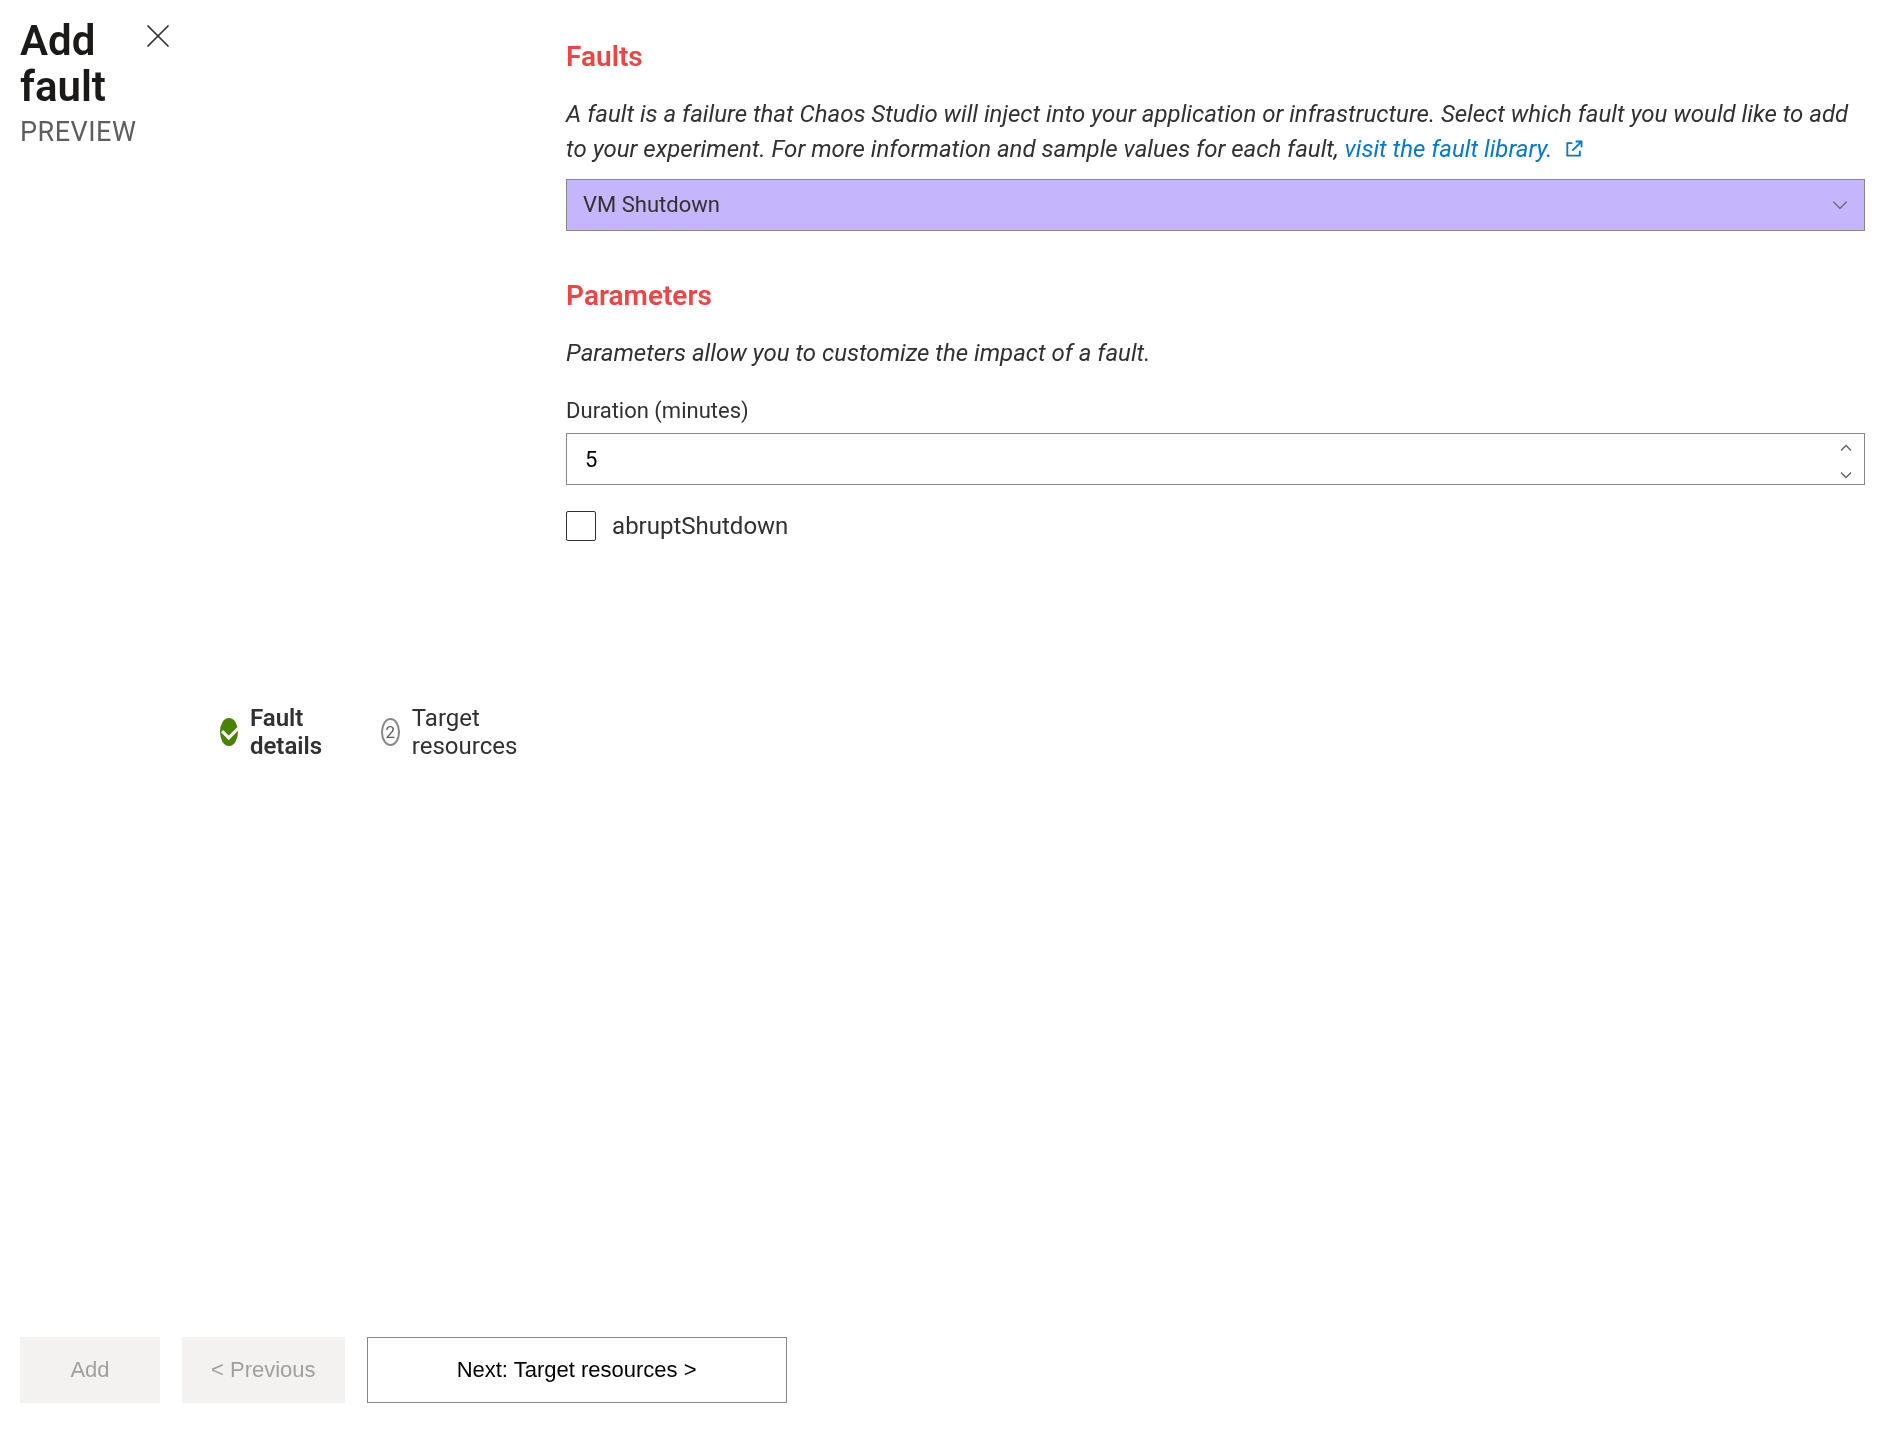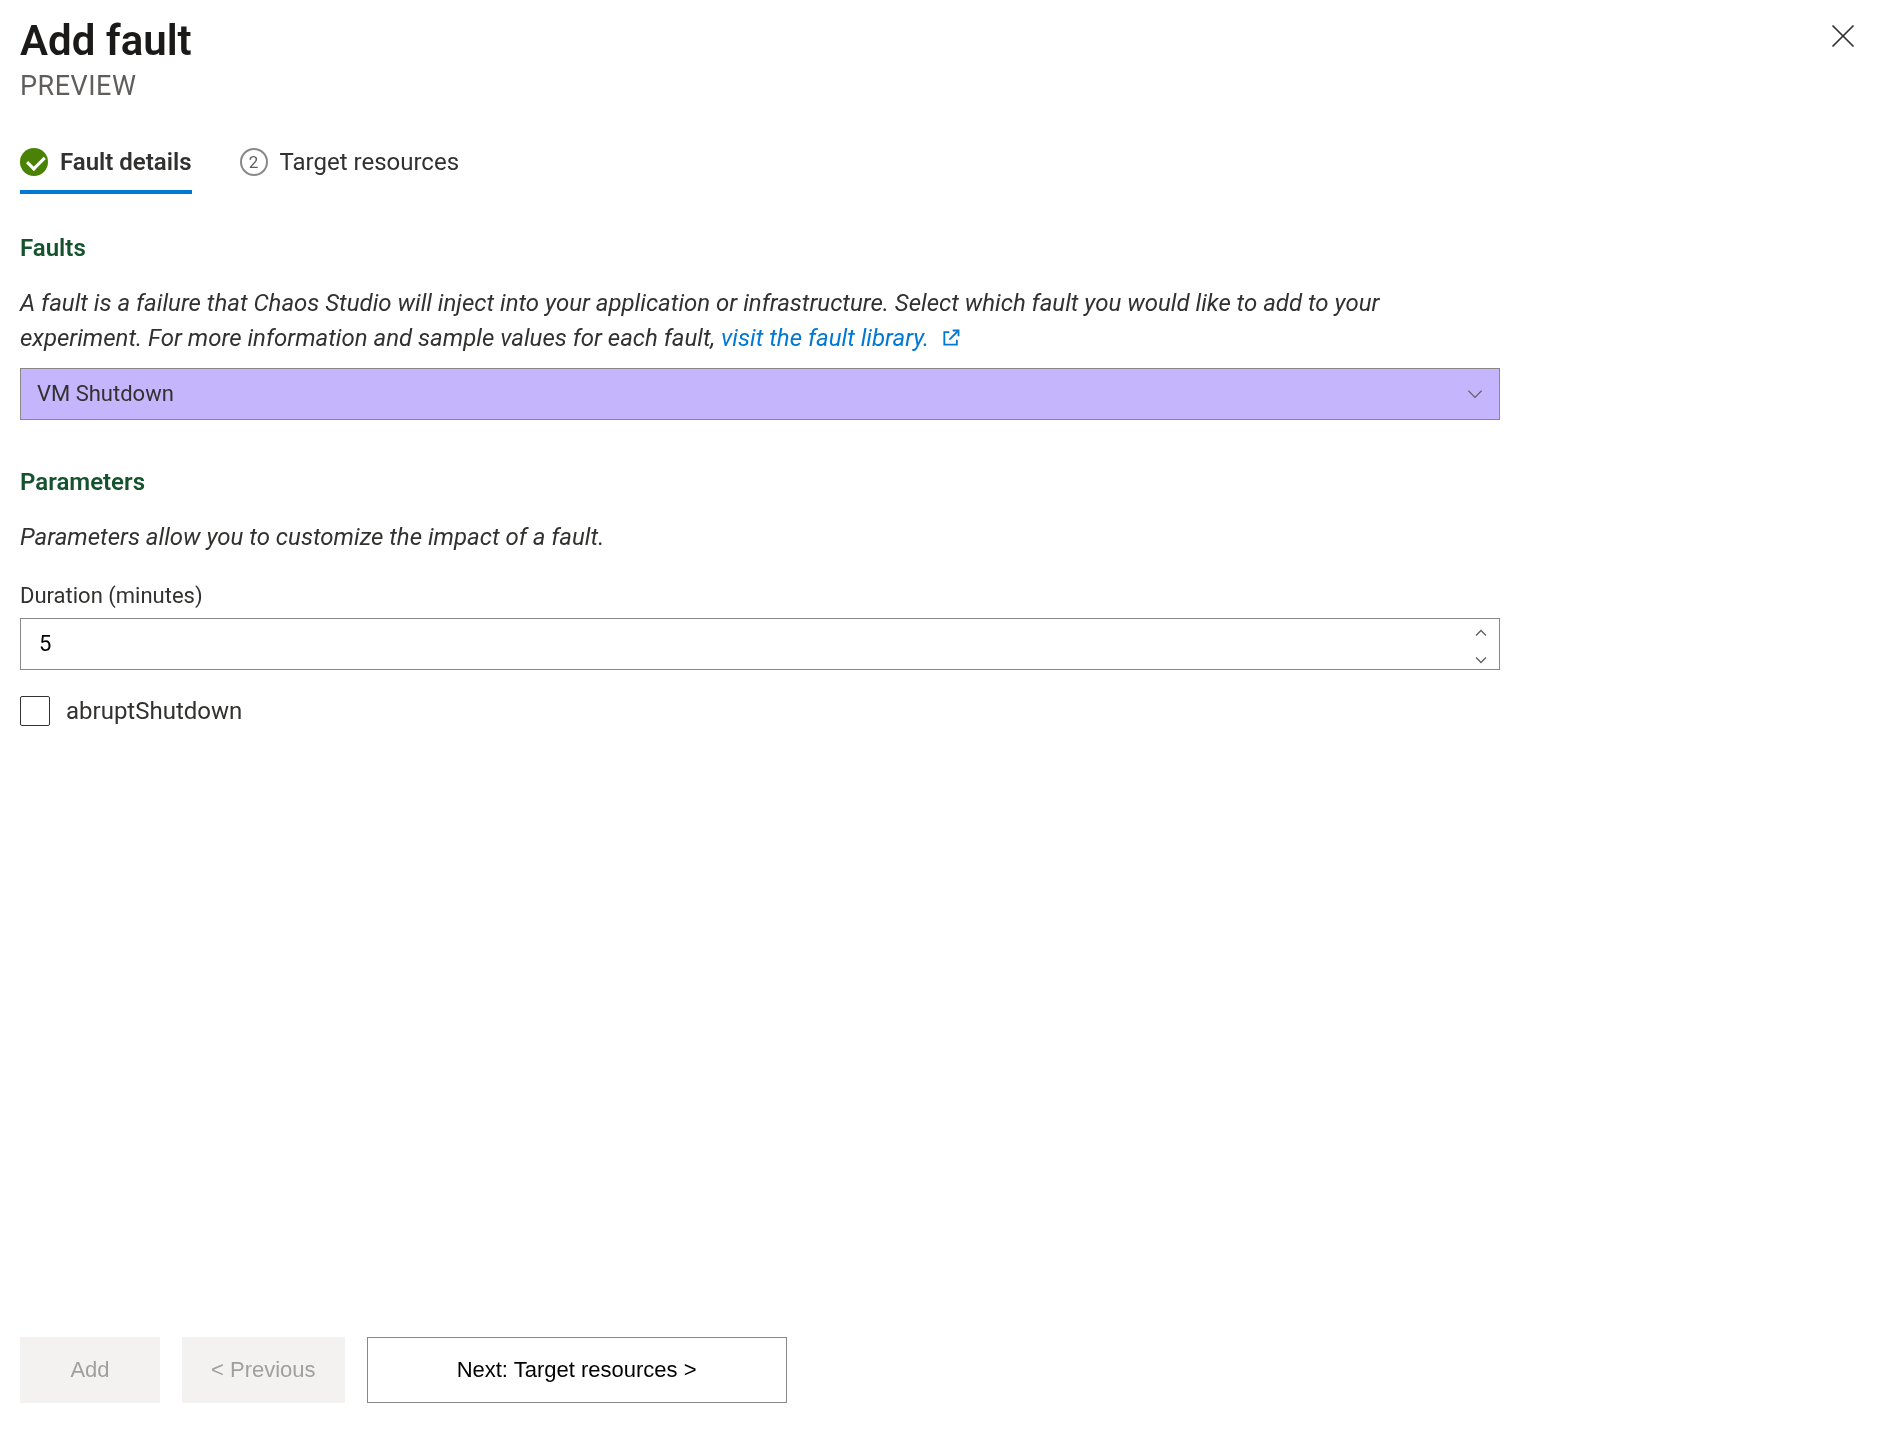--- a/index.html
+++ b/index.html
@@ -6,21 +6,21 @@
   html, body {
     margin: 0; padding: 0;
     font-family: "Segoe UI", -apple-system, BlinkMacSystemFont, Roboto, sans-serif;
     font-size: 21px;
     color: #323130;
     background: #fff;
     width: 1885px;
   }
   .panel {
     display: flex;
-    flex-direction: column;
+    flex-direction: row;
     min-height: 1435px;
     position: relative;
   }
   .panel-header {
     padding: 18px 20px 0 20px;
     display: flex;
     justify-content: space-between;
     align-items: flex-start;
   }
   .panel-title-block { }
@@ -87,24 +87,24 @@
     color: #605e5c;
     font-weight: 400;
   }
 
   .content {
     padding: 40px 20px 0 20px;
     max-width: 1520px;
   }
 
   h2.section-title {
-    font-size: 24px;
+    font-size: 28px;
     font-weight: 600;
     margin: 0 0 24px 0;
-    color: #14532d;
+    color: #ef4444;
   }
   h2.section-title.sub {
     margin-top: 48px;
   }
 
   .desc {
     font-size: 24px;
     line-height: 1.45;
     color: #323130;
     margin: 0 0 12px 0;

